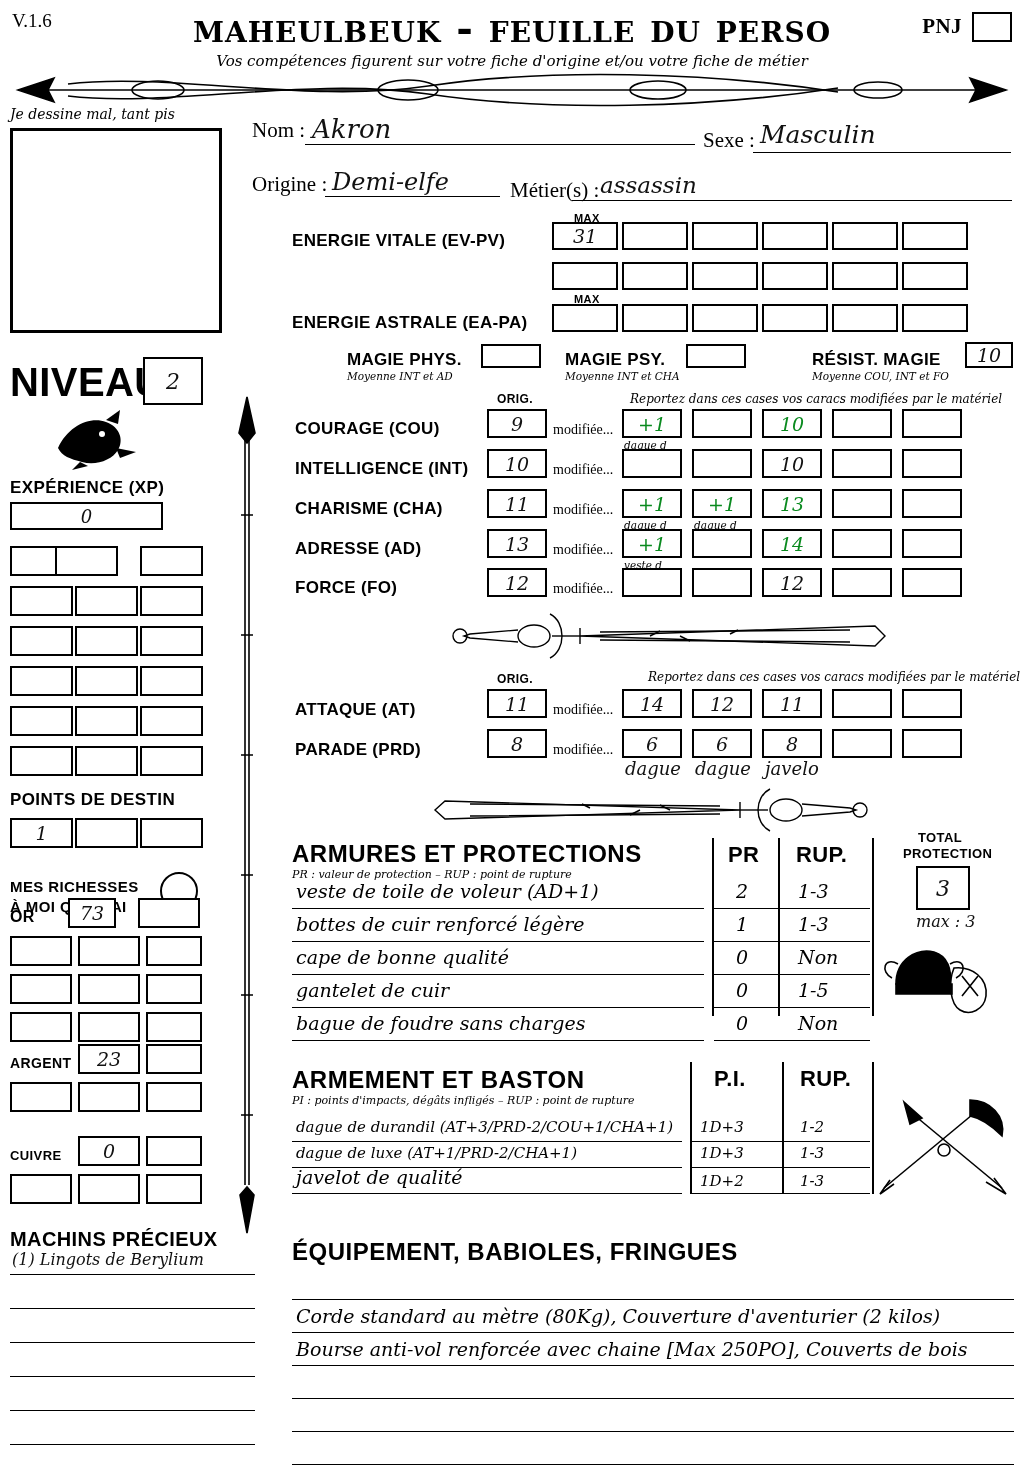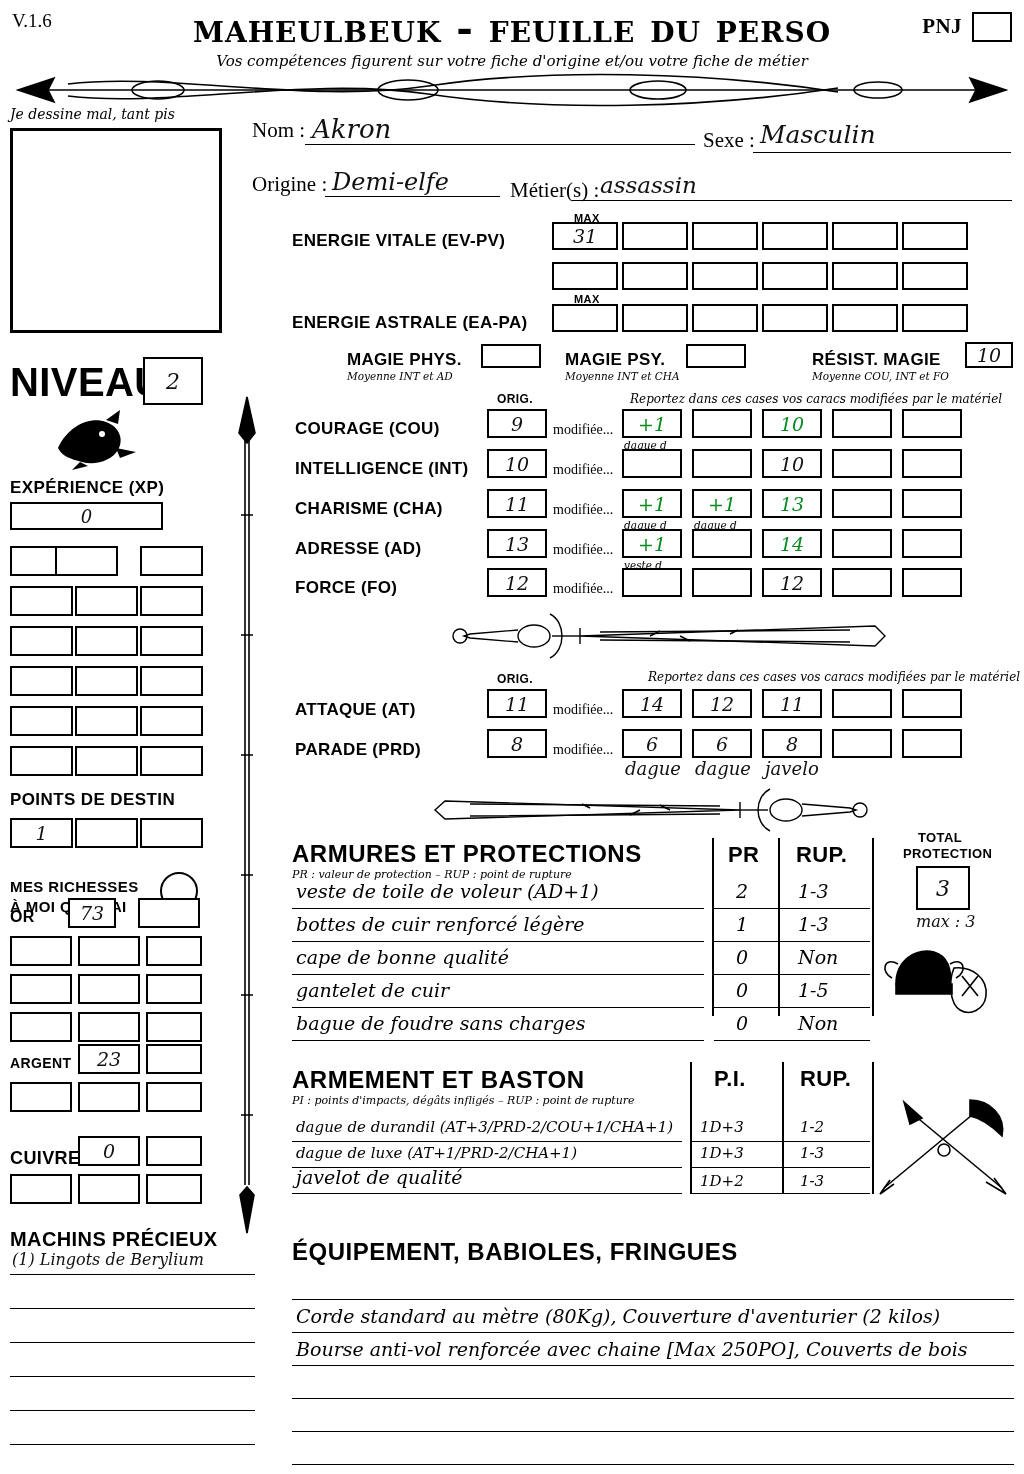--- a/index.html
+++ b/index.html
@@ -59,21 +59,21 @@
   .xp-lbl { left:10px; top:478px; font-size:17px; }
   .xp-box { left:10px; top:502px; width:153px; height:28px; font-size:18px; }
 
   .grid-cell { width:63px; height:30px; }
   .pdd-lbl { left:10px; top:790px; font-size:17px; }
   .rich-lbl1 { left:10px; top:878px; font-size:15px; }
   .rich-lbl2 { left:10px; top:898px; font-size:15px; }
   .coin { left:160px; top:872px; width:38px; height:38px; border-radius:50%; border:2px solid #000; }
   .or-lbl { left:10px; top:908px; font-size:16px; }
   .arg-lbl { left:10px; top:1055px; font-size:14px; }
-  .cui-lbl { left:10px; top:1148px; font-size:18px; }
+  .cui-lbl { left:10px; top:1148px; font-size:13px; }
   .mach-lbl { left:10px; top:1228px; font-size:20px; }
 
   
   .id-label { font-size:21px; font-family:"Liberation Serif", serif; }
 
   
   .statlbl { font-family:"Liberation Sans", sans-serif; font-weight:bold; font-size:17px; letter-spacing:0.3px; }
   .modif { font-size:14px; font-family:"Liberation Serif", serif; }
   .mini-note { font-size:10.5px; font-family:"DejaVu Serif", serif; font-style:italic; }
   .caps-note { font-size:12px; font-style:italic; font-family:"DejaVu Serif", serif; }

